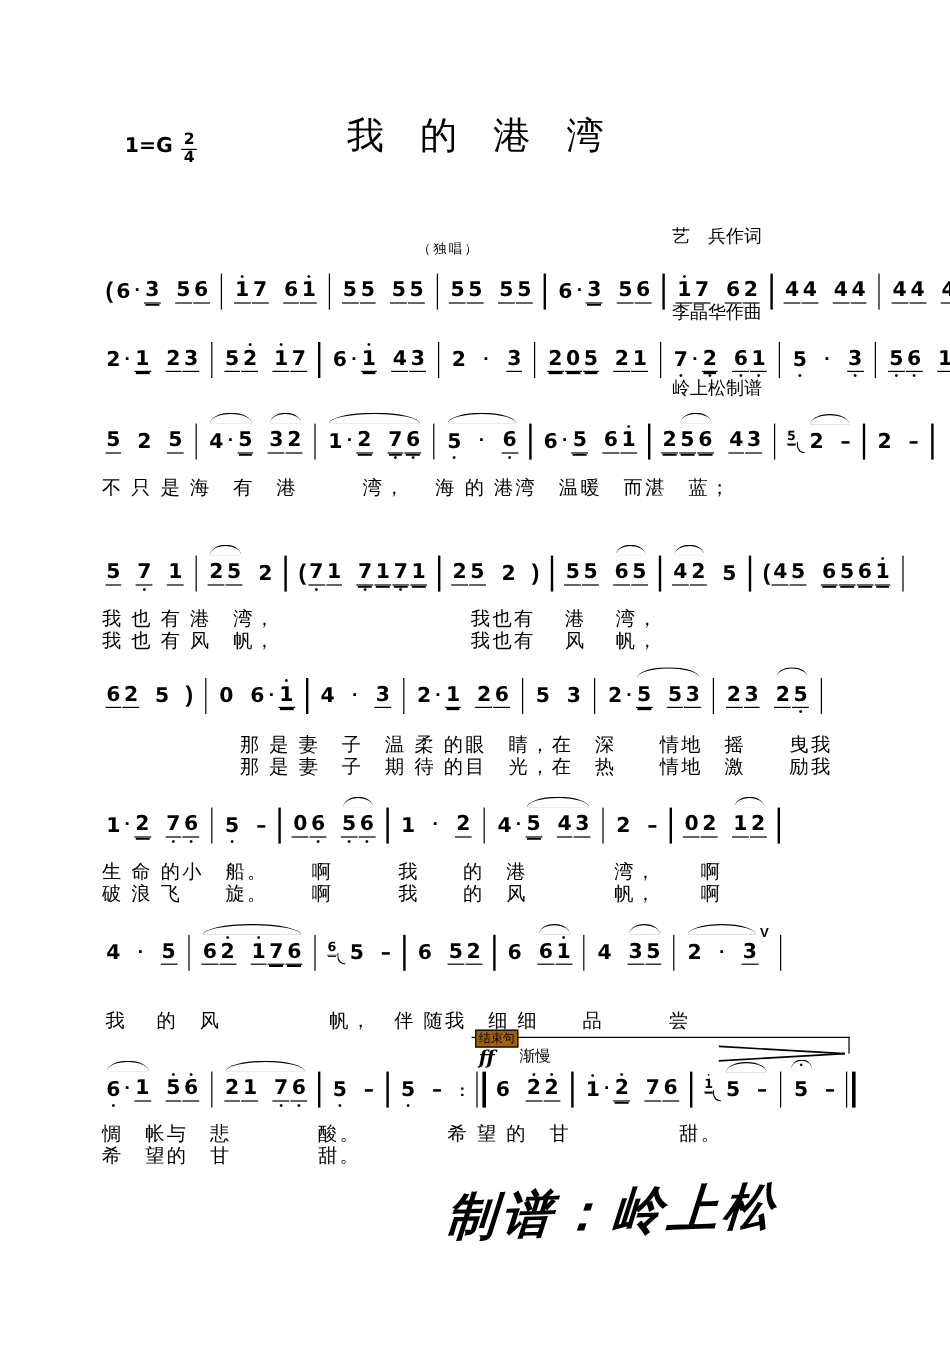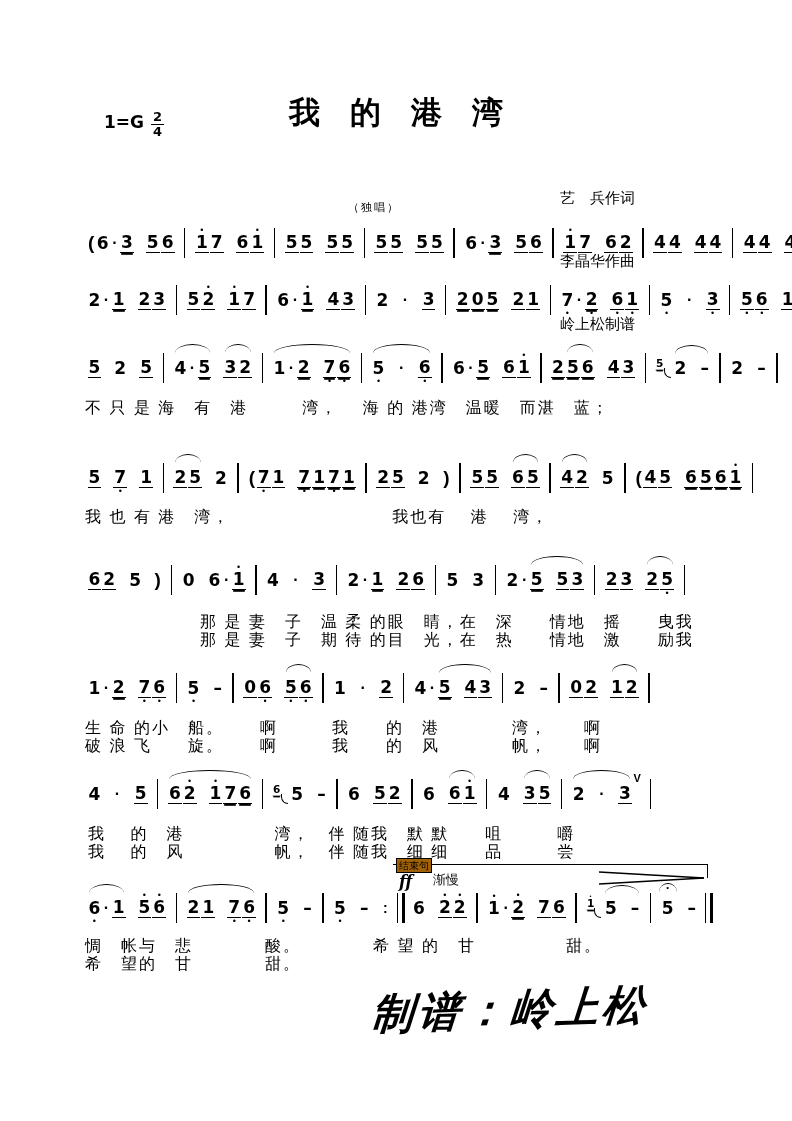--- a/index.html
+++ b/index.html
@@ -7,21 +7,21 @@
          font-family:"Liberation Sans",sans-serif;color:#000;overflow:hidden;}
 
   
   .keysig{position:absolute;left:104px;top:110px;font-size:17px;font-weight:bold;
           font-family:"DejaVu Sans",sans-serif;}
   .meter{display:inline-block;vertical-align:-8px;margin-left:7px;font-size:13px;
          font-weight:bold;text-align:center;line-height:1.05;}
   .meter .num{display:block;border-bottom:1.8px solid #000;padding:0 2px;}
   .meter .den{display:block;}
   .title{position:absolute;left:0;right:0;top:92px;text-align:center;font-size:31px;
-         font-weight:bold;letter-spacing:30px;text-indent:30px;}
+         font-weight:normal;letter-spacing:30px;text-indent:30px;}
   .subtitle{position:absolute;left:348px;top:160px;font-size:11px;letter-spacing:2px;margin-top:40px;}
   .credits{position:absolute;left:560px;top:145px;font-size:15px;line-height:21px;white-space:pre;text-align:right;}
 
   
   .mline{position:absolute;left:85px;display:flex;align-items:center;white-space:nowrap;}
   .measure{display:inline-flex;align-items:center;margin:0 2px;}
   .note{display:inline-flex;flex-direction:column;align-items:center;margin:0 .5px;position:relative;line-height:1;}
   .note .hi,.note .lo{height:6px;font-size:9px;line-height:6px;min-width:4px;text-align:center;}
   .note .d{font-size:17px;font-weight:bold;font-family:"DejaVu Sans",sans-serif;padding:0 1px;line-height:19px;}
   .u1{border-bottom:1.6px solid #000;}
@@ -1439,25 +1439,25 @@
           <span class="hi"></span>
           <span class="d">–</span>
           <span class="lo"></span>
         </span>
       </span>
       <span class="dbar"></span>
     </div>
 
   <div class="lyr" style="left:85px;top:399px">不 只 是 海　有　港　　　湾，　 海 的 港湾　温暖　而湛　蓝；</div>
   <div class="lyr" style="left:85px;top:508px">我 也 有 港　湾，　　　　　　　　　我也有　 港　 湾，</div>
+  <div class="lyr" style="left:85px;top:526px">我 也 有 风　帆，　　　　　　　　　我也有　 风　 帆，</div>
   <div class="lyr" style="left:200px;top:613px">那 是 妻　子　温 柔 的眼　睛，在　深　　情地　摇　　曳我</div>
   <div class="lyr" style="left:200px;top:631px">那 是 妻　子　期 待 的目　光，在　热　　情地　激　　励我</div>
   <div class="lyr" style="left:85px;top:719px">生 命 的小　船。　　啊　　　我　　的　港　　　　湾，　　啊</div>
   <div class="lyr" style="left:85px;top:737px">破 浪 飞　　旋。　　啊　　　我　　的　风　　　　帆，　　啊</div>
-  <div class="lyr" style="left:88px;top:825px">我　 的　港　　　　　湾，　伴 随我　默 默　　咀　　　嚼</div>
   <div class="lyr" style="left:88px;top:843px">我　 的　风　　　　　帆，　伴 随我　细 细　　品　　　尝</div>
   <div class="lyr" style="left:85px;top:937px">惆　帐与　悲　　　　酸。　　　　希 望 的　甘　　　　　甜。</div>
   <div class="lyr" style="left:85px;top:955px">希　望的　甘　　　　甜。</div>
 
   <div class="end-bracket"></div>
   <div class="end-label">结束句</div>
   <div class="dyn">ff</div>
   <div class="tempo">渐慢</div>
   <svg class="hairpin" width="110" height="16">
     <line x1="1" y1="2" x2="106" y2="8" stroke="#000" stroke-width="1.4"></line>

